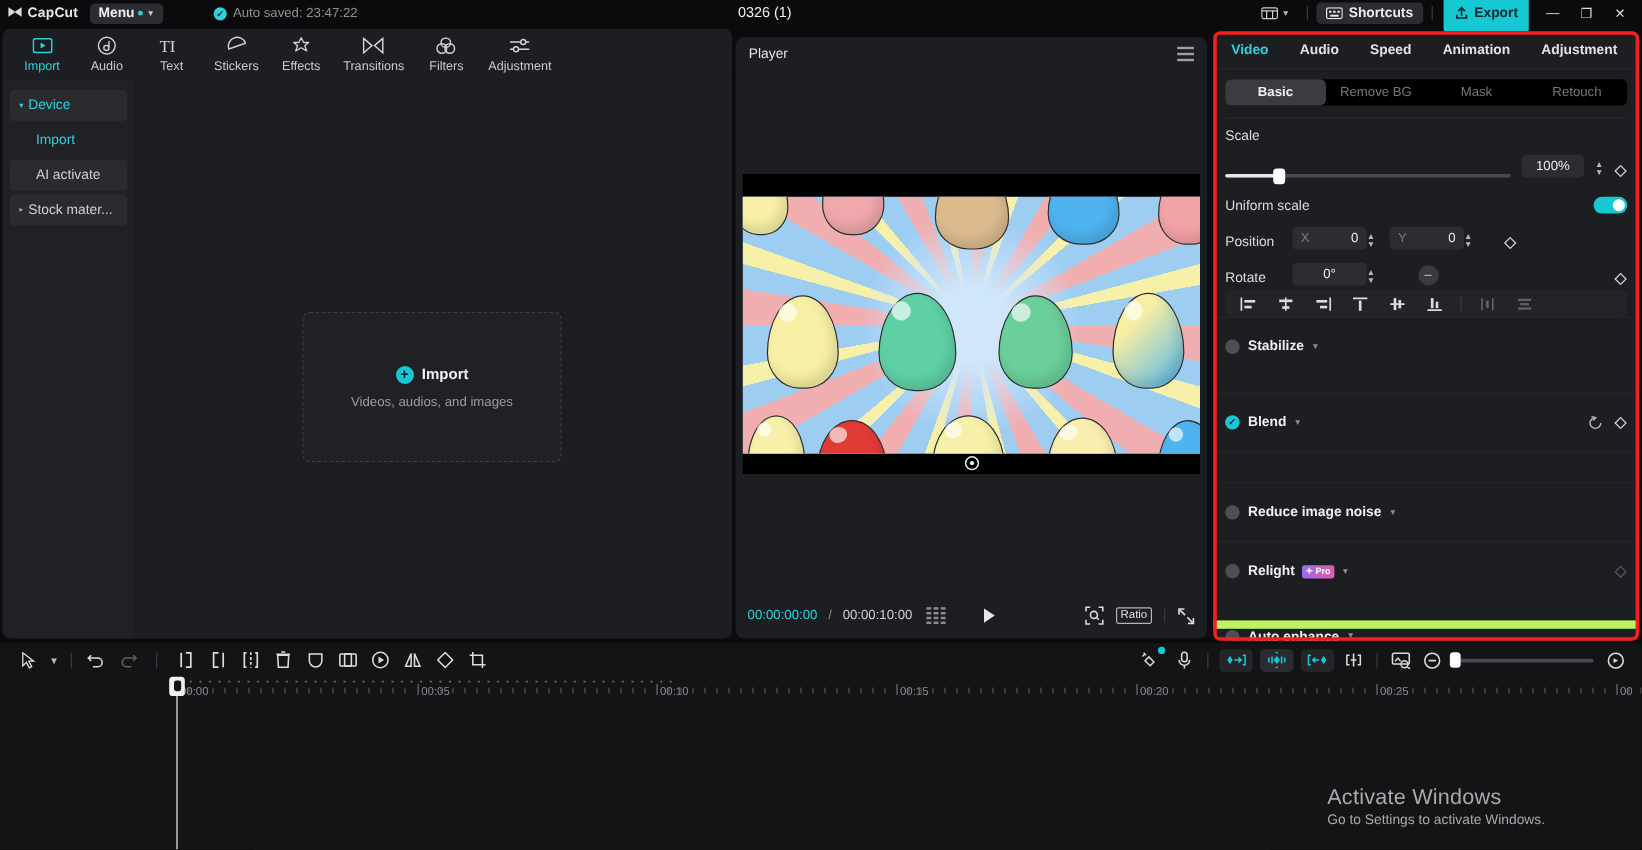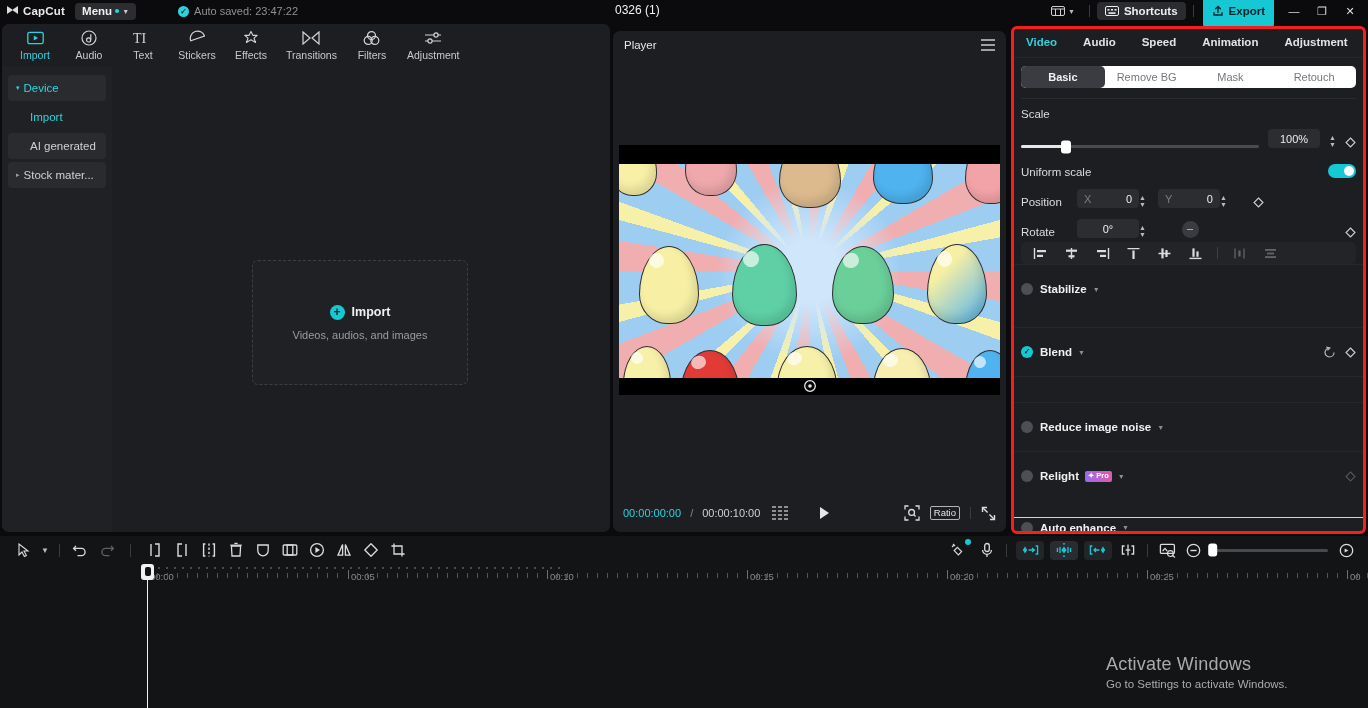--- a/index.html
+++ b/index.html
@@ -173,21 +173,21 @@
   }
   .insp-tabs {
     height: 32px; display: flex; align-items: center; gap: 0; padding: 0 10px;
     border-bottom: 1px solid #26272b;
   }
   .insp-tab { font-size: 11.5px; font-weight: bold; color: #e3e3e4; padding: 0 13px; }
   .insp-tab:first-child { padding-left: 5px; }
   .insp-tab.active { color: #2ad4de; }
   .seg-wrap { padding: 8px 10px 6px 10px; }
   .seg {
-    height: 22px; background: #ffffff; border-radius: 5px; display: flex; align-items: center;
+    height: 22px; background: #000000; border-radius: 5px; display: flex; align-items: center;
   }
   .seg-item {
     flex: 1; height: 22px; border-radius: 5px; display: flex; align-items: center; justify-content: center;
     font-size: 11px; color: #76777b;
   }
   .seg-item.active { background: #3b3c41; color: #f2f2f3; font-weight: bold; }
   .divider { height: 1px; background: #2a2b2f; margin: 4px 10px 0 10px; }
 
   .row { padding: 0 10px; display: flex; align-items: flex-end; }
   .row-label { font-size: 11.5px; color: #dcdcde; }
@@ -466,21 +466,21 @@
     <div class="lib-body">
       <div class="lib-side">
         <div class="lib-side-item panel teal">
           <span class="caret">▾</span>
           <span>Device</span>
         </div>
         <div class="lib-side-item teal indent">
           <span>Import</span>
         </div>
         <div class="lib-side-item panel indent">
-          <span>AI generated</span>
+          <span>AI activate</span>
         </div>
         <div class="lib-side-item panel">
           <span class="caret grey">▸</span>
           <span>Stock mater...</span>
         </div>
       </div>
 
       <div class="lib-content">
         <div class="dropzone">
           <div class="dz-row">
@@ -773,21 +773,21 @@
       <span class="mini-chev">▼</span>
       <span class="tr-right" style="opacity:.3">
         <span class="kf-diamond">
           <svg width="11" height="11" viewBox="0 0 11 11">
               <path d="M5.5 1 L10 5.5 L5.5 10 L1 5.5 Z" fill="none" stroke="#cfd0d2" stroke-width="1.1"></path>
             </svg>
         </span>
       </span>
     </div>
 
-    <div class="clipped-row" style="border-top:1px solid #bef264;">
+    <div class="clipped-row" style="border-top:7px solid #bef264;">
       <span class="cb"></span>
       <span class="tr-label">Auto enhance</span>
       <span class="mini-chev">▼</span>
     </div>
   </div>
   <div class="hl-box"></div>
 
   <div class="timeline">
     <div class="tl-toolbar">
       <span class="tl-btn">

